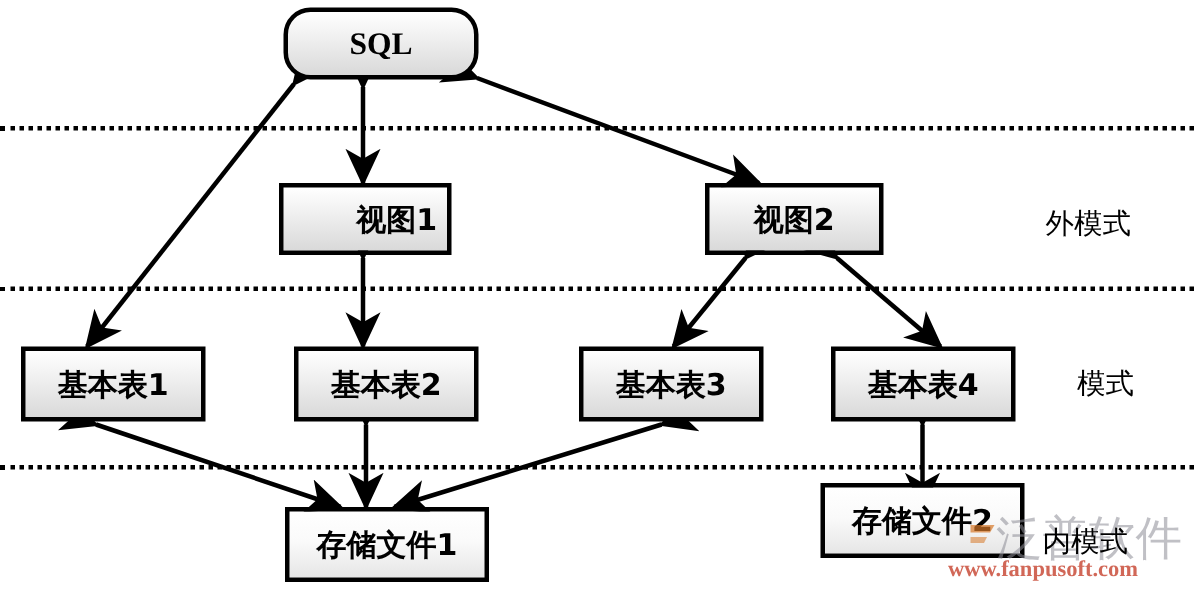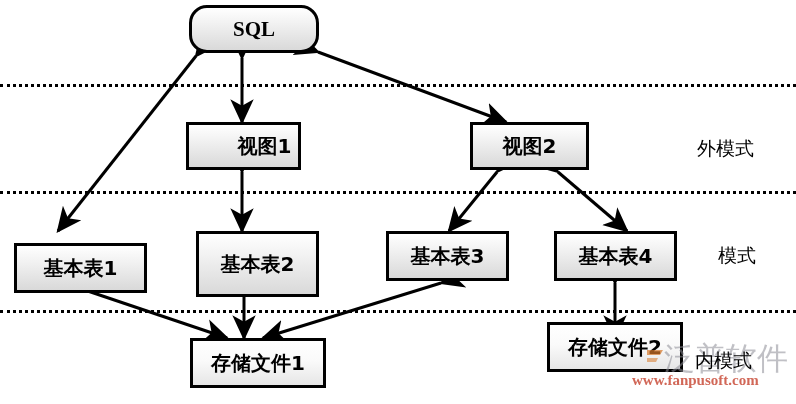--- a/index.html
+++ b/index.html
@@ -153,25 +153,25 @@
   </div>
 
   <div class="node cjk" style="left:186px; top:122px; width:115px; height:48px;padding-left:42px;">
     <span>视图1</span>
   </div>
 
   <div class="node cjk" style="left:470px; top:122px; width:119px; height:48px;">
     <span>视图2</span>
   </div>
 
-  <div class="node cjk" style="left:14px; top:243px; width:133px; height:50px;">
+  <div class="node cjk" style="left:14px; top:231px; width:123px; height:50px;">
     <span>基本表1</span>
   </div>
 
-  <div class="node cjk" style="left:196px; top:231px; width:123px; height:66px;">
+  <div class="node cjk" style="left:196px; top:231px; width:123px; height:50px;">
     <span>基本表2</span>
   </div>
 
   <div class="node cjk" style="left:386px; top:231px; width:123px; height:50px;">
     <span>基本表3</span>
   </div>
 
   <div class="node cjk" style="left:554px; top:231px; width:123px; height:50px;text-align:center;">
     <span>基本表4</span>
   </div>

